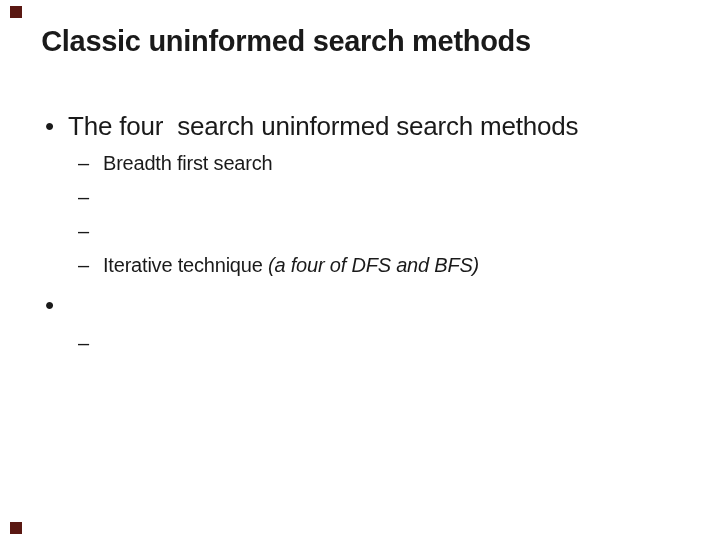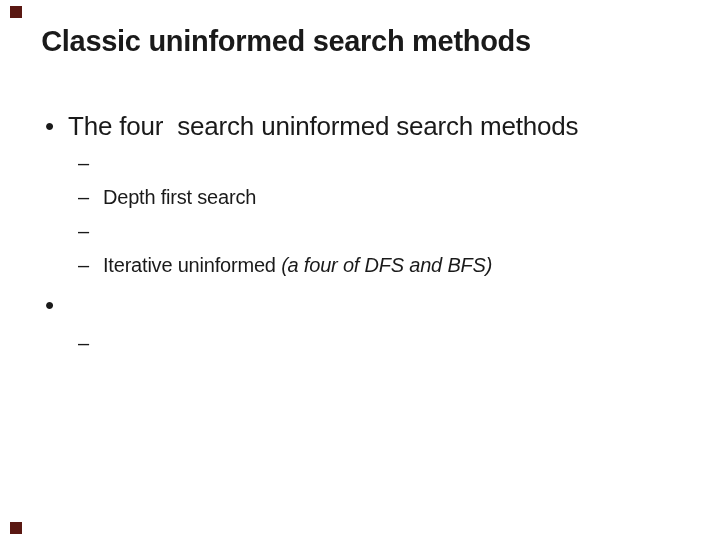--- a/index.html
+++ b/index.html
@@ -76,34 +76,34 @@
 
   <div class="content">
 
     <div class="row l1">
       <span class="marker">•</span>
       <span class="txt"><span>The four  search uninformed search methods</span><span class="it"></span></span>
     </div>
 
     <div class="row l2 mt2">
       <span class="marker">–</span>
-    </div>
-
-    <div class="row l2">
-      <span class="marker">–</span>
-      <span class="txt"><span>Depth first search</span><span class="it"></span></span>
+      <span class="txt"><span>Breadth first search</span><span class="it"></span></span>
     </div>
 
     <div class="row l2">
       <span class="marker">–</span>
     </div>
 
     <div class="row l2">
       <span class="marker">–</span>
-      <span class="txt"><span>Iterative uninformed </span><span class="it">(a four of DFS and BFS)</span></span>
+    </div>
+
+    <div class="row l2">
+      <span class="marker">–</span>
+      <span class="txt"><span>Iterative technique </span><span class="it">(a four of DFS and BFS)</span></span>
     </div>
 
     <div class="row l1 mt5">
       <span class="marker">•</span>
     </div>
 
     <div class="row l2 mt3">
       <span class="marker">–</span>
     </div>
 

